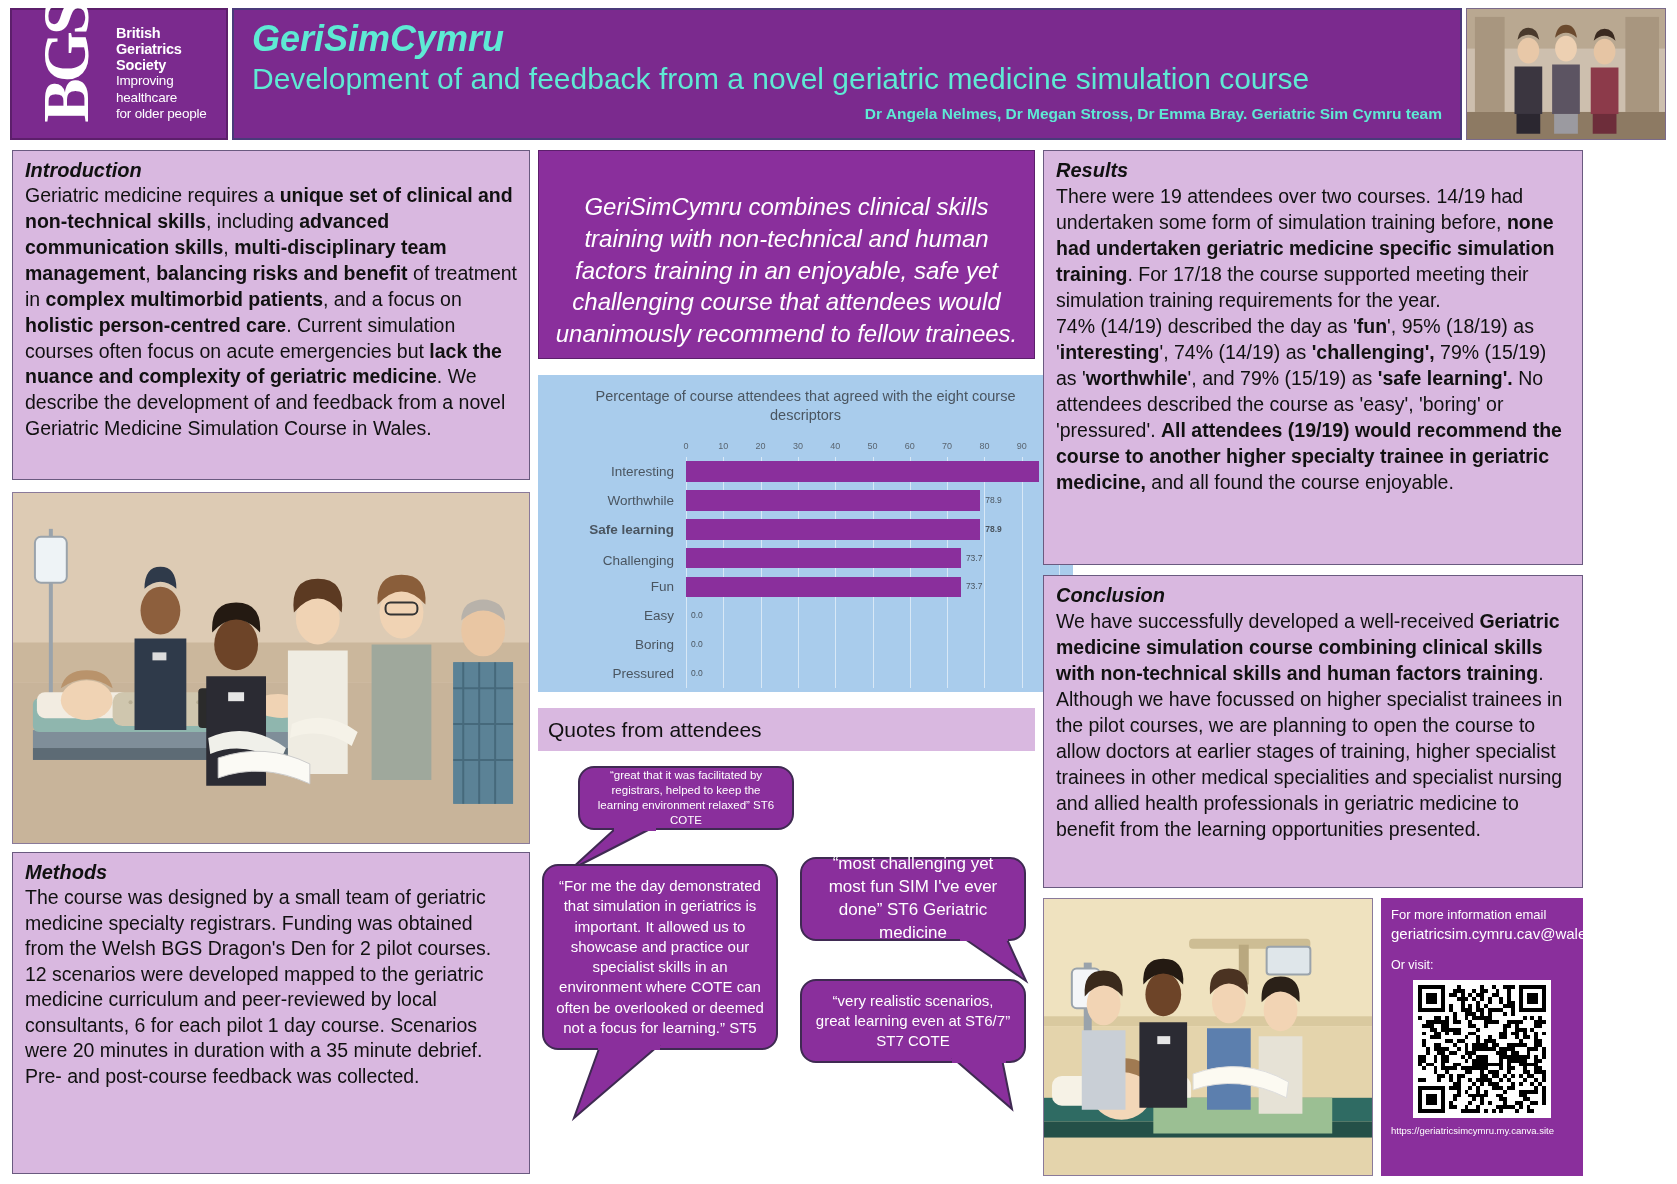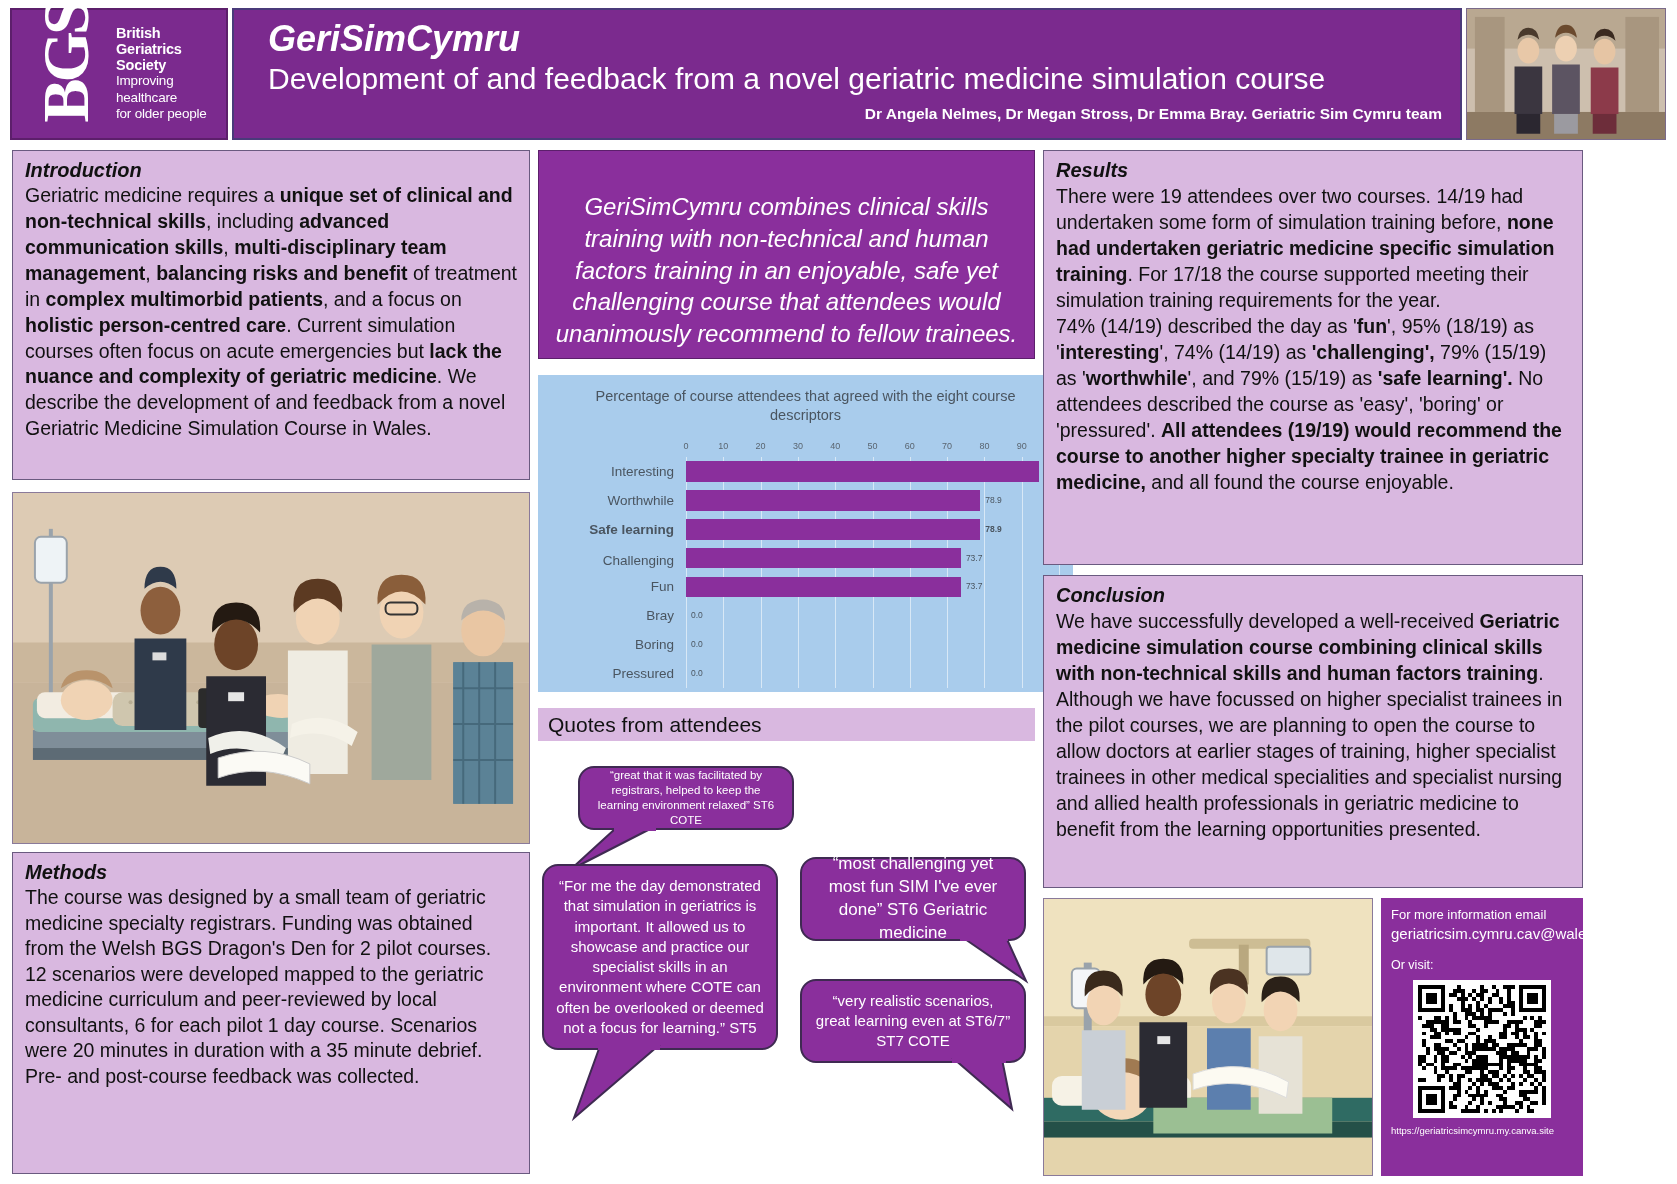--- a/index.html
+++ b/index.html
@@ -24,21 +24,21 @@
     letter-spacing:-4px; width:96px; text-align:center;
     flex:0 0 96px;
   }
   .bgs-text { color:#ffffff; padding-left:2px; }
   .bgs-text .l1 { font-weight:bold; font-size:14.5px; letter-spacing:-0.2px; }
   .bgs-text .l2 { font-size:13.5px; line-height:1.22; letter-spacing:-0.2px; }
 
   .hdr-bar {
     position:absolute; left:232px; top:8px; width:1230px; height:132px;
     background:#7B2A8E; border:2px solid #4a3a7a;
-    padding:4px 18px 6px 34px; color:#ffffff;
+    padding:4px 18px 6px 18px; color:#5eead4;
   }
   .hdr-title {
     font-style:italic; font-weight:bold; font-size:36px;
     letter-spacing:0px; line-height:1.15; margin-top:4px;
   }
   .hdr-sub { font-size:30px; line-height:1.18; margin-top:2px; white-space:nowrap; }
   .hdr-auth { font-size:15.5px; font-weight:bold; text-align:right; margin-top:8px; }
 
   .hdr-photo {
     position:absolute; left:1466px; top:8px; width:200px; height:132px;
@@ -96,21 +96,21 @@
   .brow { position:absolute; left:-148px; right:0; height:23px; }
   .blabel {
     position:absolute; left:0; width:136px; text-align:right;
     font-size:13.5px; color:#4a5560; line-height:23px;
   }
   .bfill { position:absolute; left:148px; top:1px; height:21px; background:#8A2F9C; }
   .bval { position:absolute; font-size:8.5px; color:#4a5560; line-height:23px; top:0; }
 
   
   #quotes-head {
-    position:absolute; left:538px; top:708px; width:497px; height:33px;
+    position:absolute; left:538px; top:708px; width:497px; height:43px;
     background:#d9b8e0; display:flex; align-items:center; padding-left:10px;
   }
   #quotes-head span { font-size:21px; color:#111; }
 
   
   .bub {
     position:absolute; background:#8A2F9C; border:2px solid #3f2a52;
     border-radius:16px; color:#fff; display:flex; align-items:center;
     justify-content:center; text-align:center; padding:8px 12px;
   }
@@ -334,21 +334,21 @@
             <div class="blabel" style="top: 4px; bottom: 0px; display: flex; align-items: center; justify-content: flex-end;">Challenging</div>
             <div class="bfill" style="background: rgb(138, 47, 156); top: 14%; bottom: 14%; height: auto; width: calc(73.7% - 109.076px);"></div>
             <div class="bval" style="left: calc(73.7% + 43.924px); top: 0px; bottom: 0px; display: flex; align-items: center;">73.7</div>
           </div>
           <div class="brow" style="top: 50%; height: 12.5%;">
             <div class="blabel" style="top: 0px; bottom: 0px; display: flex; align-items: center; justify-content: flex-end;">Fun</div>
             <div class="bfill" style="background: rgb(138, 47, 156); top: 14%; bottom: 14%; height: auto; width: calc(73.7% - 109.076px);"></div>
             <div class="bval" style="left: calc(73.7% + 43.924px); top: 0px; bottom: 0px; display: flex; align-items: center;">73.7</div>
           </div>
           <div class="brow" style="top: 62.5%; height: 12.5%;">
-            <div class="blabel" style="top: 0px; bottom: 0px; display: flex; align-items: center; justify-content: flex-end;">Bray</div>
+            <div class="blabel" style="top: 0px; bottom: 0px; display: flex; align-items: center; justify-content: flex-end;">Easy</div>
             <div class="bval" style="left: calc(0% + 153px); top: 0px; bottom: 0px; display: flex; align-items: center;">0.0</div>
           </div>
           <div class="brow" style="top: 75%; height: 12.5%;">
             <div class="blabel" style="top: 0px; bottom: 0px; display: flex; align-items: center; justify-content: flex-end;">Boring</div>
             <div class="bval" style="left: calc(0% + 153px); top: 0px; bottom: 0px; display: flex; align-items: center;">0.0</div>
           </div>
           <div class="brow" style="top: 87.5%; height: 12.5%;">
             <div class="blabel" style="top: 0px; bottom: 0px; display: flex; align-items: center; justify-content: flex-end;">Pressured</div>
             <div class="bval" style="left: calc(0% + 153px); top: 0px; bottom: 0px; display: flex; align-items: center;">0.0</div>
           </div>

